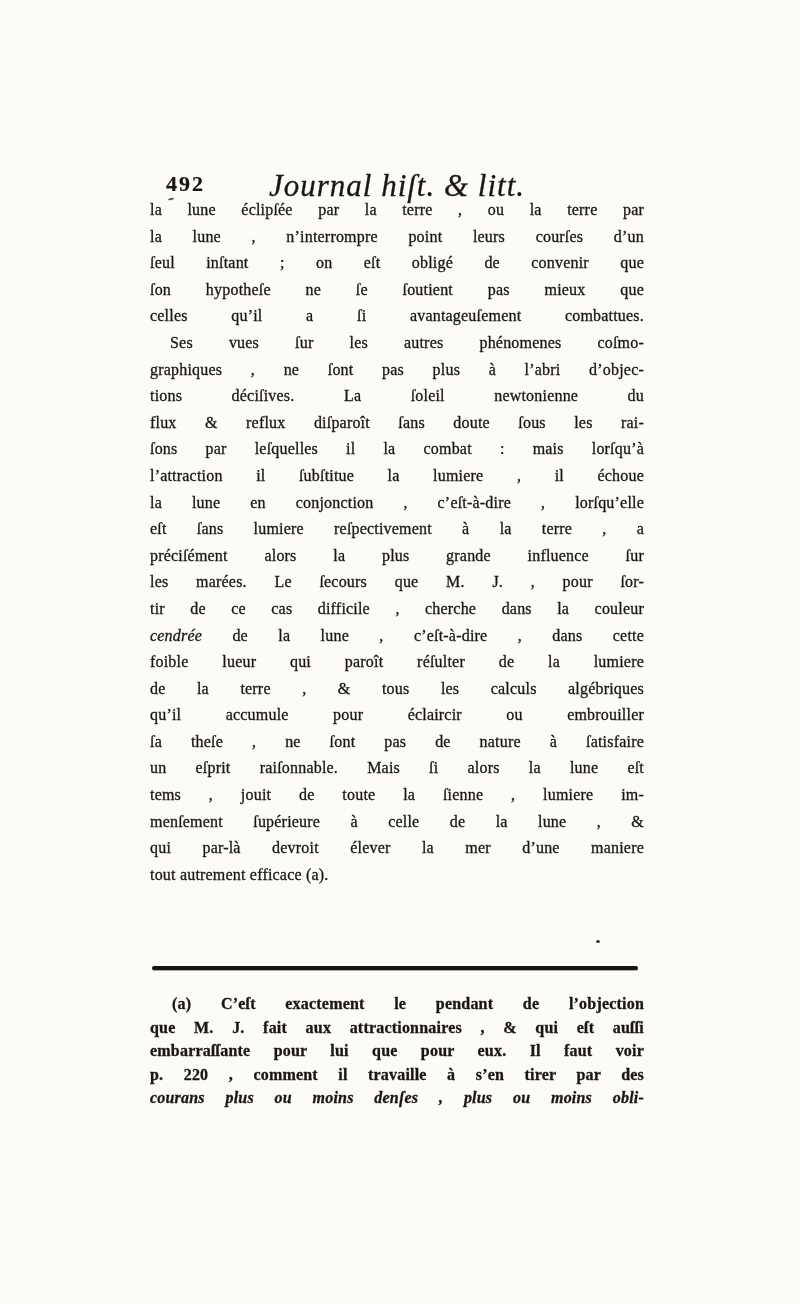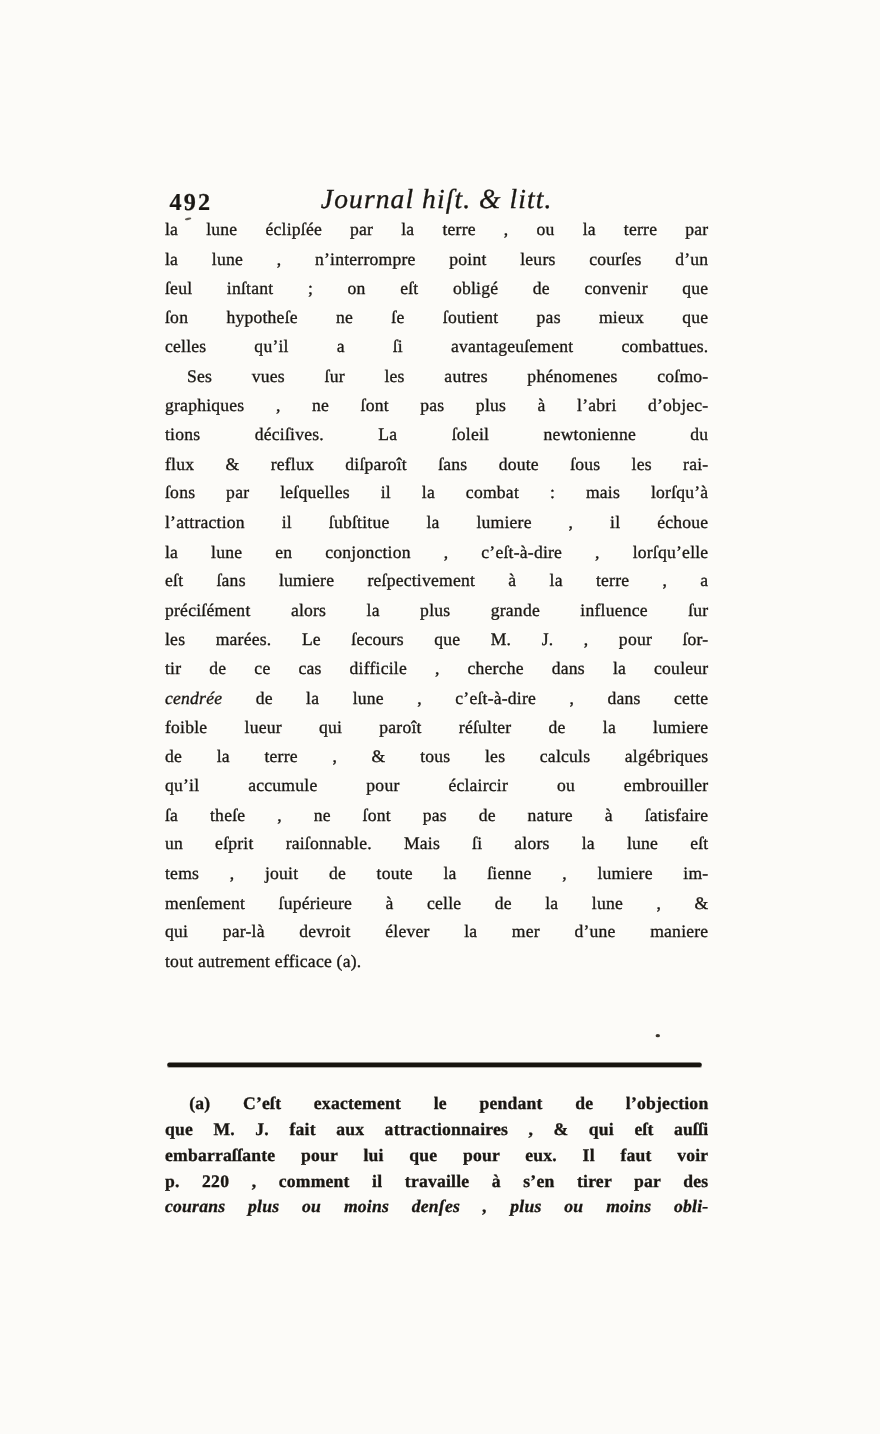--- a/index.html
+++ b/index.html
@@ -9,29 +9,29 @@
     position:relative;
     font-family:"Liberation Serif","DejaVu Serif",serif;
     color:#1a1713;
     -webkit-text-stroke:0.3px #1a1713;
     overflow:hidden;
   }
   .page{position:absolute;inset:0;background:#fcfbf8;}
   
   .header{position:absolute;left:150px;top:168px;width:494px;height:30px;}
   .pagenum{
-    position:absolute;left:4px;top:3px;
+    position:absolute;left:16px;top:3px;
     font-size:22px;letter-spacing:2px;font-weight:bold;
     -webkit-text-stroke:0.2px #1a1713;
   }
   .jtitle{
     position:absolute;left:0;right:0;top:0;
     text-align:center;
     font-style:italic;
-    font-size:25px;
+    font-size:31px;
     letter-spacing:1px;
   }
   
   .bodytext{position:absolute;left:150px;top:197px;width:494px;}
   .bl{
     height:26.6px;line-height:26.6px;
     font-size:16px;
     letter-spacing:0.2px;
     text-align:justify;
     text-align-last:justify;

